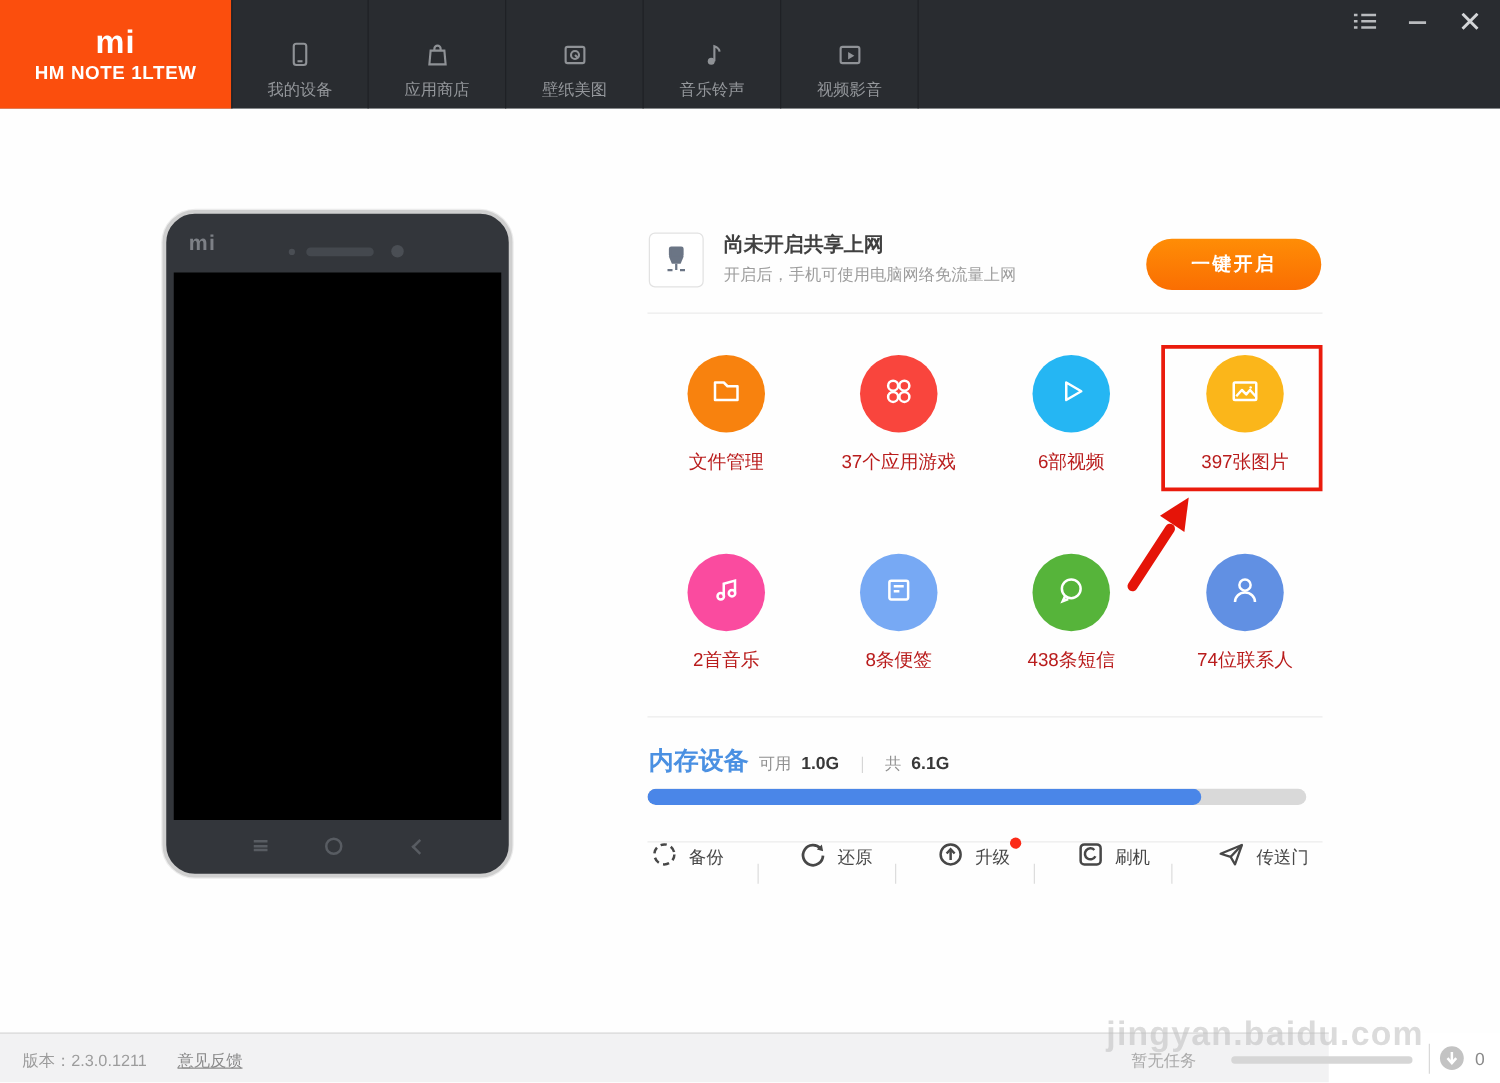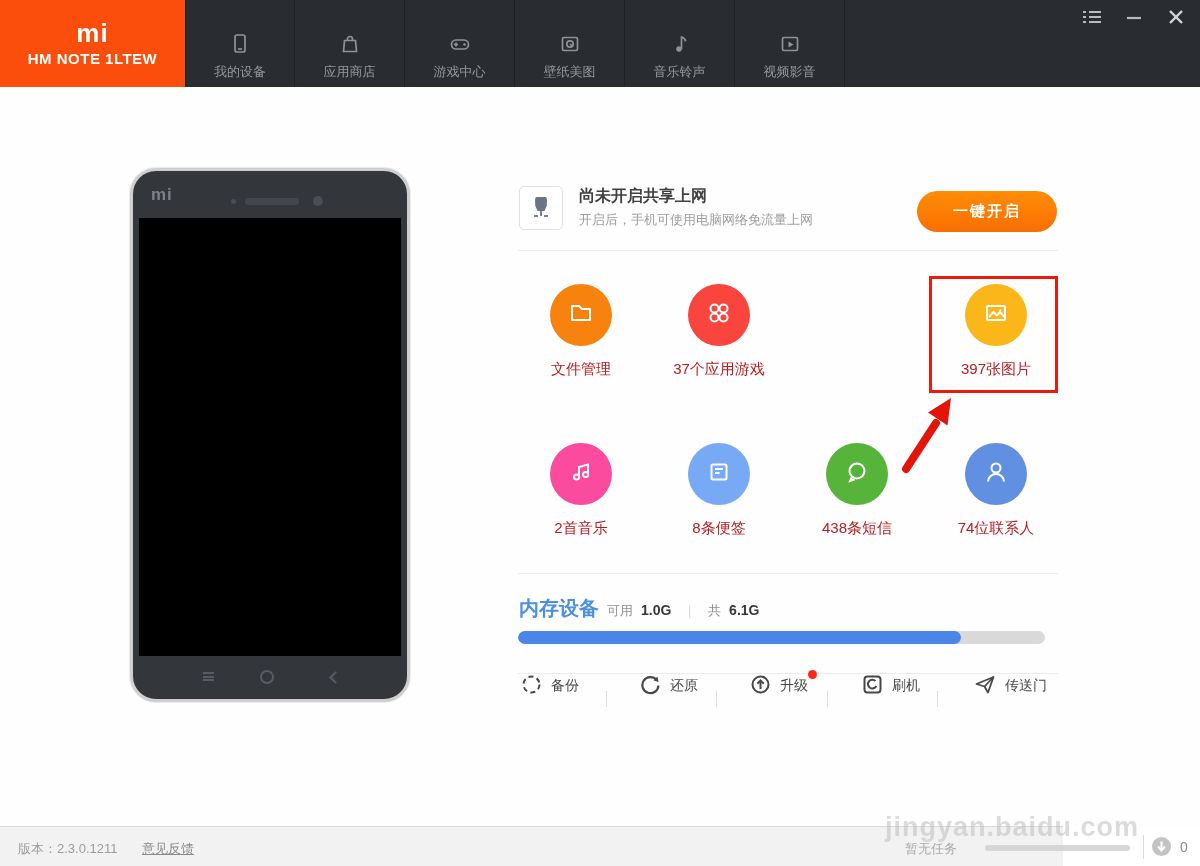--- a/index.html
+++ b/index.html
@@ -106,31 +106,20 @@
         <svg width="24" height="24" viewBox="0 0 24 24" fill="none" stroke="#8f9296" stroke-width="1.7">
             <path d="M6.5 8.5 h11 l1 11 h-13 z"></path>
             <path d="M9.5 8.5 v-1.5 a2.5 2.5 0 0 1 5 0 v1.5"></path>
           </svg>
       </span>
       <span class="nav-label">应用商店</span>
     </div>
     <div class="nav-item">
       <span>
         <svg width="24" height="24" viewBox="0 0 24 24" fill="none" stroke="#8f9296" stroke-width="1.7">
-            <rect x="3.5" y="8" width="17" height="9" rx="4.5"></rect>
-            <line x1="8" y1="10.5" x2="8" y2="14.5"></line>
-            <line x1="6" y1="12.5" x2="10" y2="12.5"></line>
-            <circle cx="16.5" cy="12.5" r="1.3" fill="#8f9296" stroke="none"></circle>
-          </svg>
-      </span>
-      <span class="nav-label">游戏中心</span>
-    </div>
-    <div class="nav-item">
-      <span>
-        <svg width="24" height="24" viewBox="0 0 24 24" fill="none" stroke="#8f9296" stroke-width="1.7">
             <rect x="4.5" y="5.5" width="15" height="13" rx="1.5"></rect>
             <circle cx="12" cy="12" r="3.2"></circle>
             <path d="M12 12 l2.5 2.5"></path>
           </svg>
       </span>
       <span class="nav-label">壁纸美图</span>
     </div>
     <div class="nav-item">
       <span>
         <svg width="24" height="24" viewBox="0 0 24 24" fill="none" stroke="#8f9296" stroke-width="1.7">
@@ -220,20 +209,30 @@
         <svg width="32" height="32" viewBox="0 0 32 32" fill="none" stroke="#fff" stroke-width="2">
             <circle cx="11.5" cy="11.5" r="4"></circle>
             <circle cx="20.5" cy="11.5" r="4"></circle>
             <circle cx="11.5" cy="20.5" r="4"></circle>
             <circle cx="20.5" cy="20.5" r="4"></circle>
           </svg>
       </span>
     </div>
     <div class="cell-label">37个应用游戏</div>
   </div>
+  <div class="cell r1 c3">
+    <div class="circle" style="background-color: rgb(37, 182, 243);">
+      <span>
+        <svg width="32" height="32" viewBox="0 0 32 32" fill="none" stroke="#fff" stroke-width="2" stroke-linejoin="round">
+            <path d="M12 9 L24 16 L12 23 Z"></path>
+          </svg>
+      </span>
+    </div>
+    <div class="cell-label">6部视频</div>
+  </div>
   <div class="cell r1 c4">
     <div class="circle" style="background-color: rgb(251, 182, 26);">
       <span>
         <svg width="32" height="32" viewBox="0 0 32 32" fill="none" stroke="#fff" stroke-width="2" stroke-linejoin="round">
             <rect x="7" y="9" width="18" height="14" rx="1"></rect>
             <path d="M9 20 l4.5-5 3.5 3.5 3-3.5 4.5 5"></path>
             <circle cx="20.5" cy="13" r="1" fill="#fff" stroke="none"></circle>
           </svg>
       </span>
     </div>

